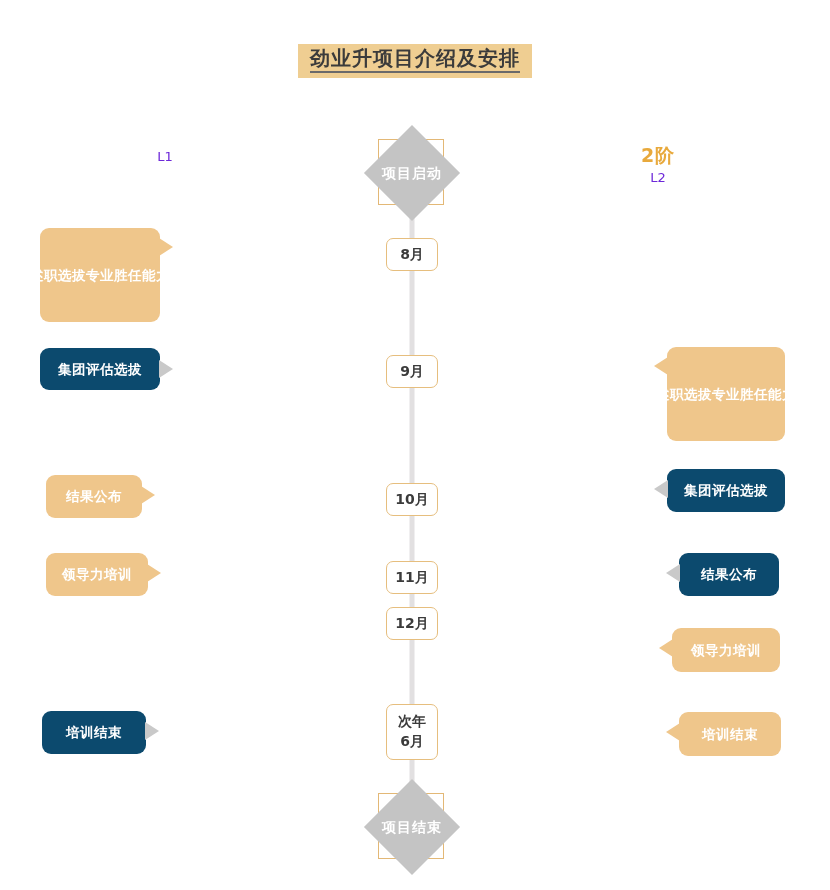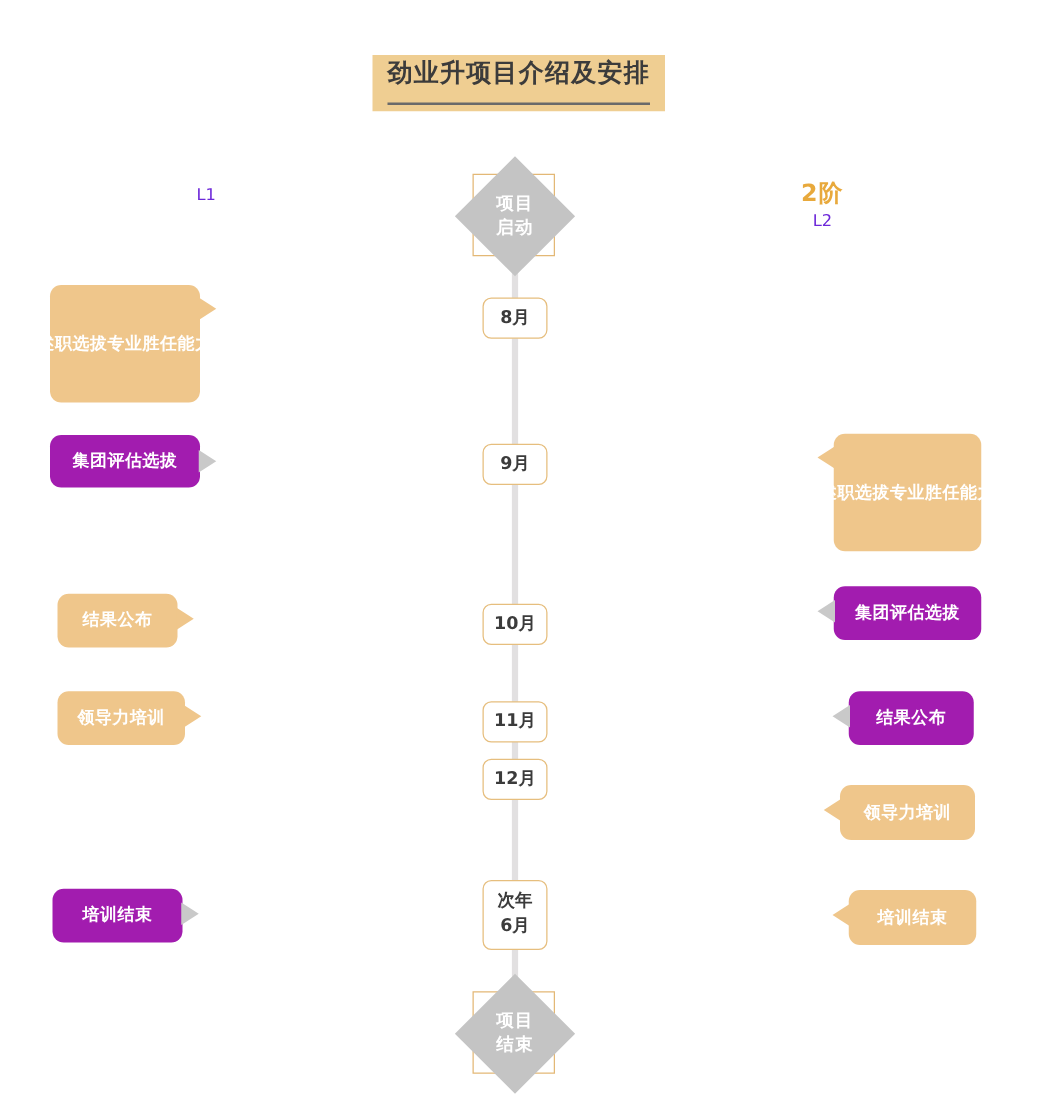--- a/index.html
+++ b/index.html
@@ -30,21 +30,21 @@
     line-height: 1;
   }
   #title-text {
     font-size: 20px;
     font-weight: bold;
     color: #3b3b3b;
     letter-spacing: 1px;
     position: relative;
     z-index: 2;
     border-bottom: 2px solid #6a6a6a;
-    padding-bottom: 14px;
+    padding-bottom: 3px;
     display: inline-block;
   }
 
   
   .col-head {
     position: absolute;
     width: 160px;
     text-align: center;
   }
   #col-head-left  { left: 85px;  top: 145px; }
@@ -97,21 +97,20 @@
     left: 14px; top: 14px;
     width: 68px; height: 68px;
     background: #C4C4C4;
     transform: rotate(45deg);
   }
   .node .node-label {
     position: absolute;
     left: 0; top: 0;
     width: 96px; height: 96px;
     display: flex;
-    flex-direction: column;
     align-items: center;
     justify-content: center;
     color: #ffffff;
     font-size: 14px;
     font-weight: bold;
     line-height: 1.35;
     letter-spacing: 1px;
   }
 
   
@@ -143,21 +142,21 @@
     align-items: center;
     justify-content: center;
     color: #ffffff;
     font-size: 13.5px;
     font-weight: bold;
     line-height: 1.65;
     letter-spacing: 0.5px;
     z-index: 2;
   }
   .callout.orange { background: #EFC68B; }
-  .callout.gray   { background: #a21caf; }
+  .callout.gray   { background: #0c4a6e; }
 
   
   .callout .tip {
     position: absolute;
     width: 0; height: 0;
     border-top: 9px solid transparent;
     border-bottom: 9px solid transparent;
   }
   .callout.left-box .tip {
     right: -13px;

